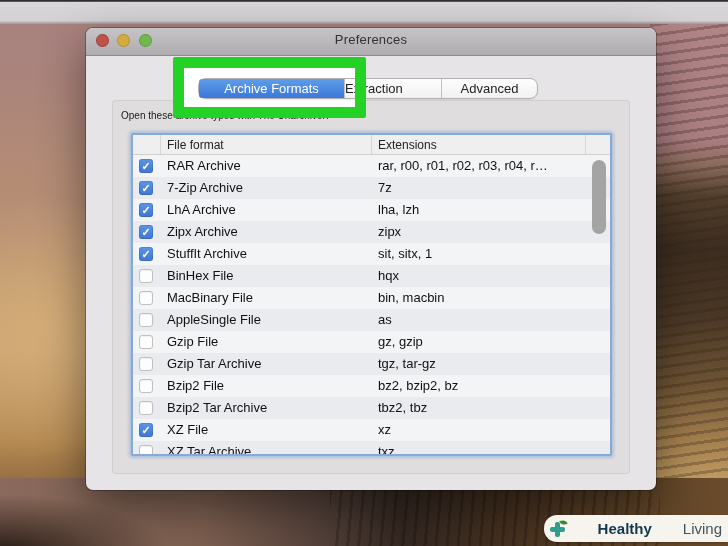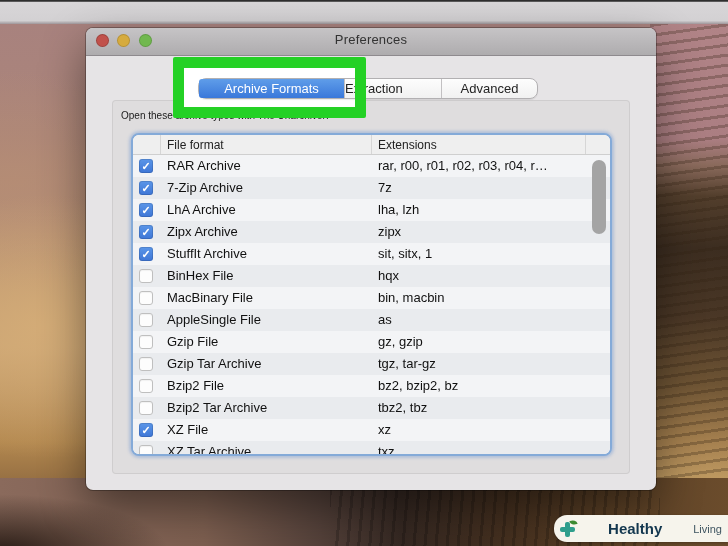--- a/index.html
+++ b/index.html
@@ -109,21 +109,21 @@
   .tab-advanced  { width:96px; border-left:1px solid #c2c0c2; }
 
   .intro-label {
     position:absolute; left:35px; top:82px; font-size:10px; color:#1b1b1b;
     white-space:nowrap; z-index:0;
   }
 
   
   .tbl {
     position:absolute; left:45px; top:105px; width:481px; height:323px;
-    background:#fff; border:2px solid var(--focus-ring); border-radius:8px;
+    background:#fff; border:2px solid var(--focus-ring); border-radius:2px;
     box-shadow:0 0 3px 2px rgba(110,150,210,.4);
     overflow:hidden; z-index:2;
   }
   .tbl-head {
     display:grid; grid-template-columns:28px 211px 214px 24px;
     height:20px; line-height:20px; background:#efefef;
     border-bottom:1px solid #cfcfcf; font-size:12px; color:#222;
   }
   .th { overflow:hidden; white-space:nowrap; }
   .th-check  { border-right:1px solid #d6d6d6; }
@@ -171,21 +171,21 @@
   .brand-icon .bar-v {
     position:absolute; left:6px; top:2px; width:5px; height:15px;
     background:var(--brand-teal); border-radius:2px;
   }
   .brand-icon .leaf {
     position:absolute; left:11px; top:0; width:7px; height:5px;
     background:var(--brand-leaf); border-radius:0 90% 0 90%;
     transform:rotate(-18deg);
   }
   .brand-bold  { font-size:15px; font-weight:bold; color:#13374f; }
-  .brand-light { font-size:11px; color:#3f5561; margin-left:3px; }
+  .brand-light { font-size:15px; color:#3f5561; margin-left:3px; }
 </style>
 </head>
 <body>
 
 <div id="stage">
 
   <div class="menu-strip"></div>
   <div class="bg-main"></div>
   <div class="bg-right"></div>
   <div class="bg-bottom"></div>

